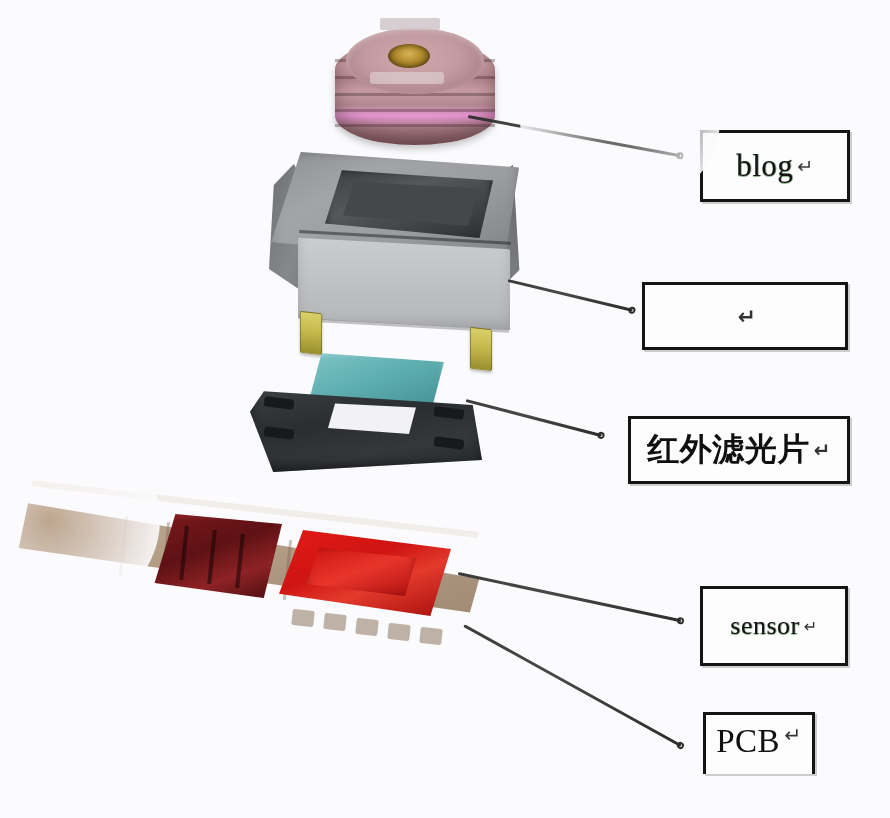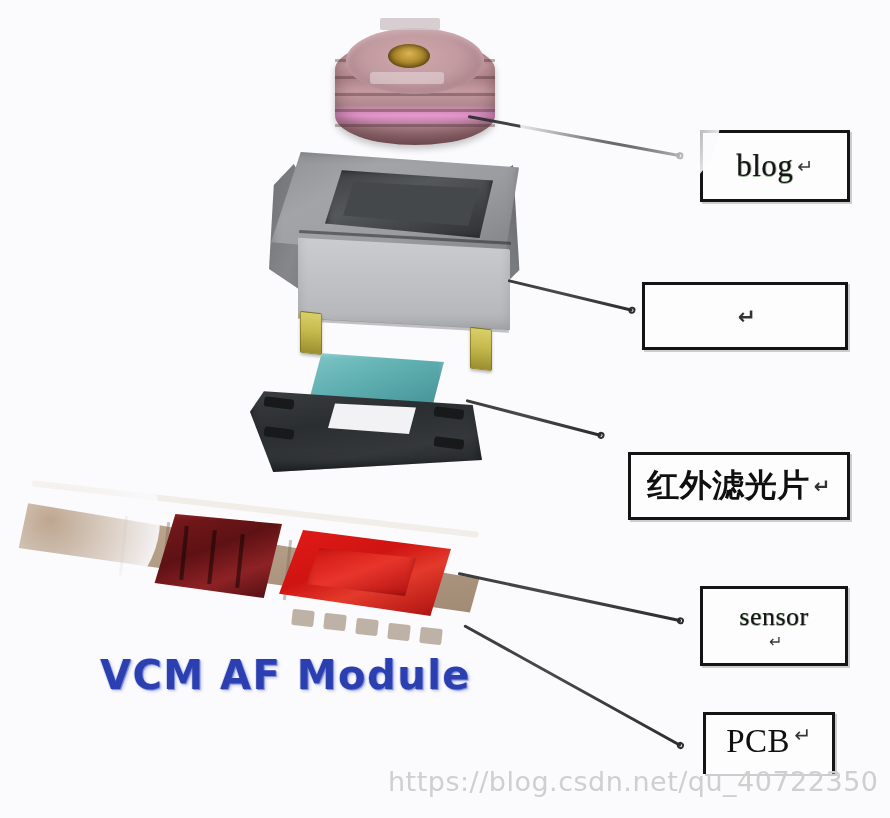--- a/index.html
+++ b/index.html
@@ -28,28 +28,28 @@
 
   .cal-lens{left:700px;top:130px;width:150px;height:72px;font-size:31px;
             font-family:"Liberation Serif",serif;font-weight:400;}
   .cal-lens .txt{
     color:#141414;
     text-shadow:0 1px 0 rgba(60,130,60,.55), 1px 0 0 rgba(0,0,0,.35);
   }
   .cal-vcm{left:642px;top:282px;width:206px;height:68px;font-size:35px;
            font-family:"DejaVu Sans",sans-serif;font-weight:700;}
   .cal-irf{left:628px;top:416px;width:222px;height:68px;font-size:32px;
-           font-family:"DejaVu Sans",sans-serif;font-weight:700;margin-top:36px;}
+           font-family:"DejaVu Sans",sans-serif;font-weight:700;}
   .cal-sensor{left:700px;top:586px;width:148px;height:80px;font-size:26px;
-              font-family:"Liberation Serif",serif;flex-direction:column;}
+              font-family:"Liberation Serif",serif;}
   .cal-sensor .txt{
     color:#141414;
     text-shadow:0 1px 0 rgba(60,130,60,.55), 1px 0 0 rgba(0,0,0,.3);
   }
-  .cal-pcb{left:703px;top:712px;width:132px;height:62px;font-size:33px;
+  .cal-pcb{left:703px;top:712px;width:112px;height:62px;font-size:33px;
            font-family:"Liberation Serif",serif;font-weight:400;
            border-bottom:none;align-items:flex-start;padding-top:8px;}
 
   
   .leader{position:absolute;transform-origin:0 50%;height:3px;
           background:linear-gradient(90deg,#2a2a2a 0%,#3a3a3a 40%,#1c1c1c 100%);
           opacity:.92;border-radius:2px;}
   .leader::after{
     content:"";position:absolute;right:-3px;top:-2px;
     width:7px;height:7px;border:2px solid #1c1c1c;border-radius:50%;
@@ -266,19 +266,17 @@
   <div class="callout cal-sensor nosel">
     <span class="txt">sensor</span>
       <span class="ret">↵</span>
   </div>
 
   <div class="callout cal-pcb nosel">
     <span class="txt">PCB</span>
       <span class="ret">↵</span>
   </div>
 
-  <div class="title nosel">VCM AF Module</div>
-
-  <div class="watermark nosel">https://blog.csdn.net/qu_40722350</div>
+
 
   <div class="haze" style="left:-60px;top:420px;width:220px;height:200px;"></div>
   <div class="haze" style="left:520px;top:30px;width:200px;height:180px;"></div>
 </div>
 
 </body></html>

